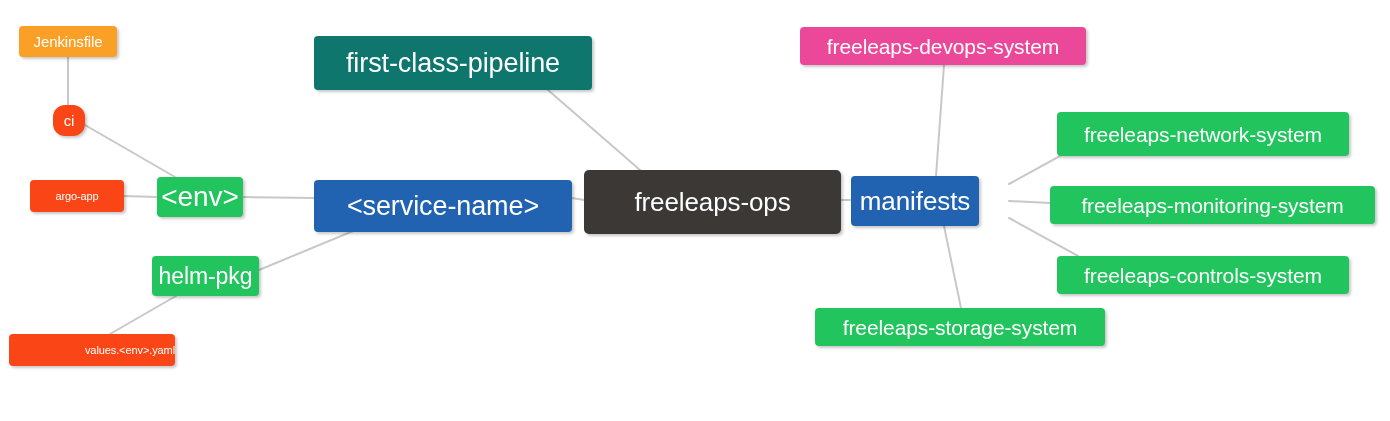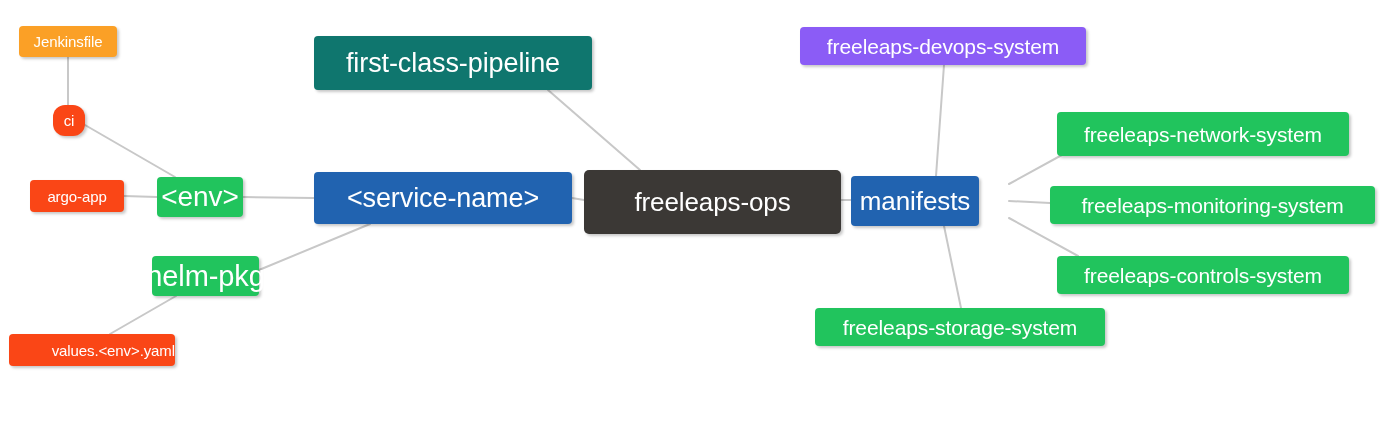--- a/index.html
+++ b/index.html
@@ -52,29 +52,29 @@
     font-size: 26px;
   }
   .node.green {
     background: #21c45d;
     font-size: 21px;
   }
   .node.green.env {
     font-size: 28px;
   }
   .node.green.helm {
-    font-size: 29px;
+    font-size: 23px;
   }
   .node.orange {
     background: #fba026;
     font-size: 15px;
   }
   .node.red {
     background: #fa4616;
-    font-size: 15px;
+    font-size: 11px;
   }
   .node.red.ci {
     font-size: 15px;
     border-radius: 12px;
   }
 </style>
 </head>
 <body>
 
 <div id="mindmap-canvas">
@@ -94,21 +94,21 @@
       <line x1="1009" y1="218" x2="1078" y2="256" stroke="#c8c8c8" stroke-width="2" stroke-linecap="round"></line>
       <line x1="944" y1="226" x2="961" y2="308" stroke="#c8c8c8" stroke-width="2" stroke-linecap="round"></line>
     </svg>
   <div id="node-layer">
       <div class="node root" style="left: 584px; top: 170px; width: 257px; height: 64px; background: rgb(59, 56, 53);">
         <span>freeleaps-ops</span>
       </div>
       <div class="node level1-blue" style="left: 314px; top: 36px; width: 278px; height: 54px; background: #0f766e;">
         <span>first-class-pipeline</span>
       </div>
-      <div class="node level1-blue" style="left: 314px; top: 172px; width: 258px; height: 52px; background: rgb(33, 99, 176);">
+      <div class="node level1-blue" style="left: 314px; top: 180px; width: 258px; height: 52px; background: rgb(33, 99, 176);">
         <span>&lt;service-name&gt;</span>
       </div>
       <div class="node level1-blue small" style="left: 851px; top: 176px; width: 128px; height: 50px; background: rgb(33, 99, 176);">
         <span>manifests</span>
       </div>
       <div class="node green env" style="left: 157px; top: 177px; width: 86px; height: 40px; background: rgb(33, 196, 93);">
         <span>&lt;env&gt;</span>
       </div>
       <div class="node green helm" style="left: 152px; top: 256px; width: 107px; height: 40px; background: rgb(33, 196, 93);">
         <span>helm-pkg</span>
@@ -118,21 +118,21 @@
       </div>
       <div class="node red ci" style="left: 53px; top: 105px; width: 32px; height: 31px; background: rgb(250, 70, 22);">
         <span>ci</span>
       </div>
       <div class="node red" style="left: 30px; top: 180px; width: 94px; height: 32px; background: rgb(250, 70, 22);">
         <span>argo-app</span>
       </div>
       <div class="node red" style="left: 9px; top: 334px; width: 166px; height: 32px; background: rgb(250, 70, 22); justify-content: flex-end;">
         <span>values.&lt;env&gt;.yaml</span>
       </div>
-      <div class="node green" style="left: 800px; top: 27px; width: 286px; height: 38px; background: #8b5cf6;">
+      <div class="node green" style="left: 800px; top: 27px; width: 286px; height: 38px; background: #ec4899;">
         <span>freeleaps-devops-system</span>
       </div>
       <div class="node green" style="left: 1057px; top: 112px; width: 292px; height: 44px; background: rgb(33, 196, 93);">
         <span>freeleaps-network-system</span>
       </div>
       <div class="node green" style="left: 1050px; top: 186px; width: 325px; height: 38px; background: rgb(33, 196, 93);">
         <span>freeleaps-monitoring-system</span>
       </div>
       <div class="node green" style="left: 1057px; top: 256px; width: 292px; height: 38px; background: rgb(33, 196, 93);">
         <span>freeleaps-controls-system</span>

